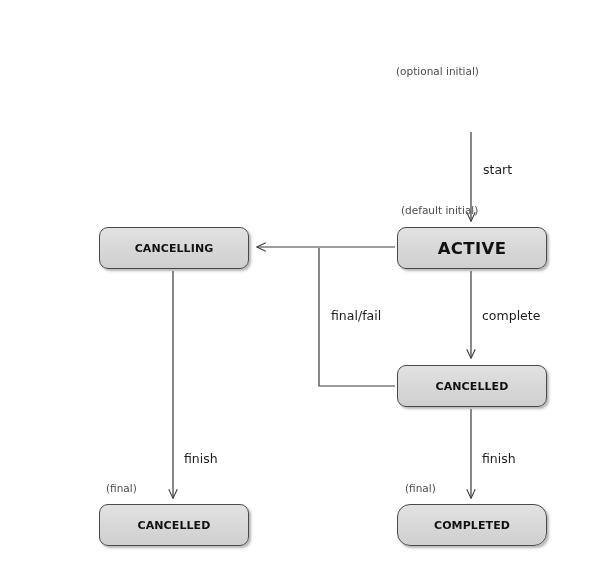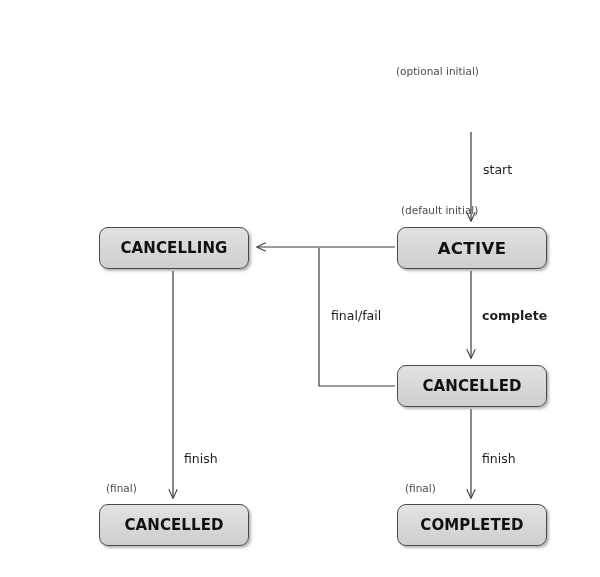--- a/index.html
+++ b/index.html
@@ -43,21 +43,21 @@
   }
   .state-label {
     font-family: "DejaVu Sans", sans-serif;
     font-size: 16.5px;
     font-weight: bold;
     letter-spacing: 0.4px;
     color: #111111;
     white-space: nowrap;
   }
   .state-label.long {
-    font-size: 15px;
+    font-size: 11px;
     letter-spacing: 0.1px;
   }
   .stereotype {
     position: absolute;
     font-family: "DejaVu Sans", sans-serif;
     font-size: 10.5px;
     color: #4c4c4c;
     white-space: nowrap;
   }
   .edge-label {
@@ -98,21 +98,21 @@
   <div class="stereotype" style="left:400px; top:204px;text-align:right;">(default initial)</div>
 
   <div class="stereotype" style="left:105px; top:482px;">(final)</div>
 
   <div class="stereotype" style="left:404px; top:482px;">(final)</div>
 
   <div class="edge-label" style="left:482px; top:162px;">start</div>
 
   <div class="edge-label" style="left:330px; top:308px;">final/fail</div>
 
-  <div class="edge-label" style="left:481px; top:308px;font-weight:bold;">complete</div>
+  <div class="edge-label" style="left:481px; top:308px;">complete</div>
 
   <div class="edge-label" style="left:183px; top:451px;">finish</div>
 
   <div class="edge-label" style="left:481px; top:451px;">finish</div>
 
 
   <div class="state-node" style="left:396px; top:227px;">
     <span class="state-label">ACTIVE</span>
   </div>
 
@@ -121,17 +121,17 @@
   </div>
 
   <div class="state-node" style="left:396px; top:365px;">
     <span class="state-label long">CANCELLED</span>
   </div>
 
   <div class="state-node" style="left:98px; top:504px;">
     <span class="state-label long">CANCELLED</span>
   </div>
 
-  <div class="state-node" style="left:396px; top:504px;">
+  <div class="state-node" style="left:396px; top:504px;border-radius:13px;">
     <span class="state-label long">COMPLETED</span>
   </div>
 
 </div>
 
 </body></html>

